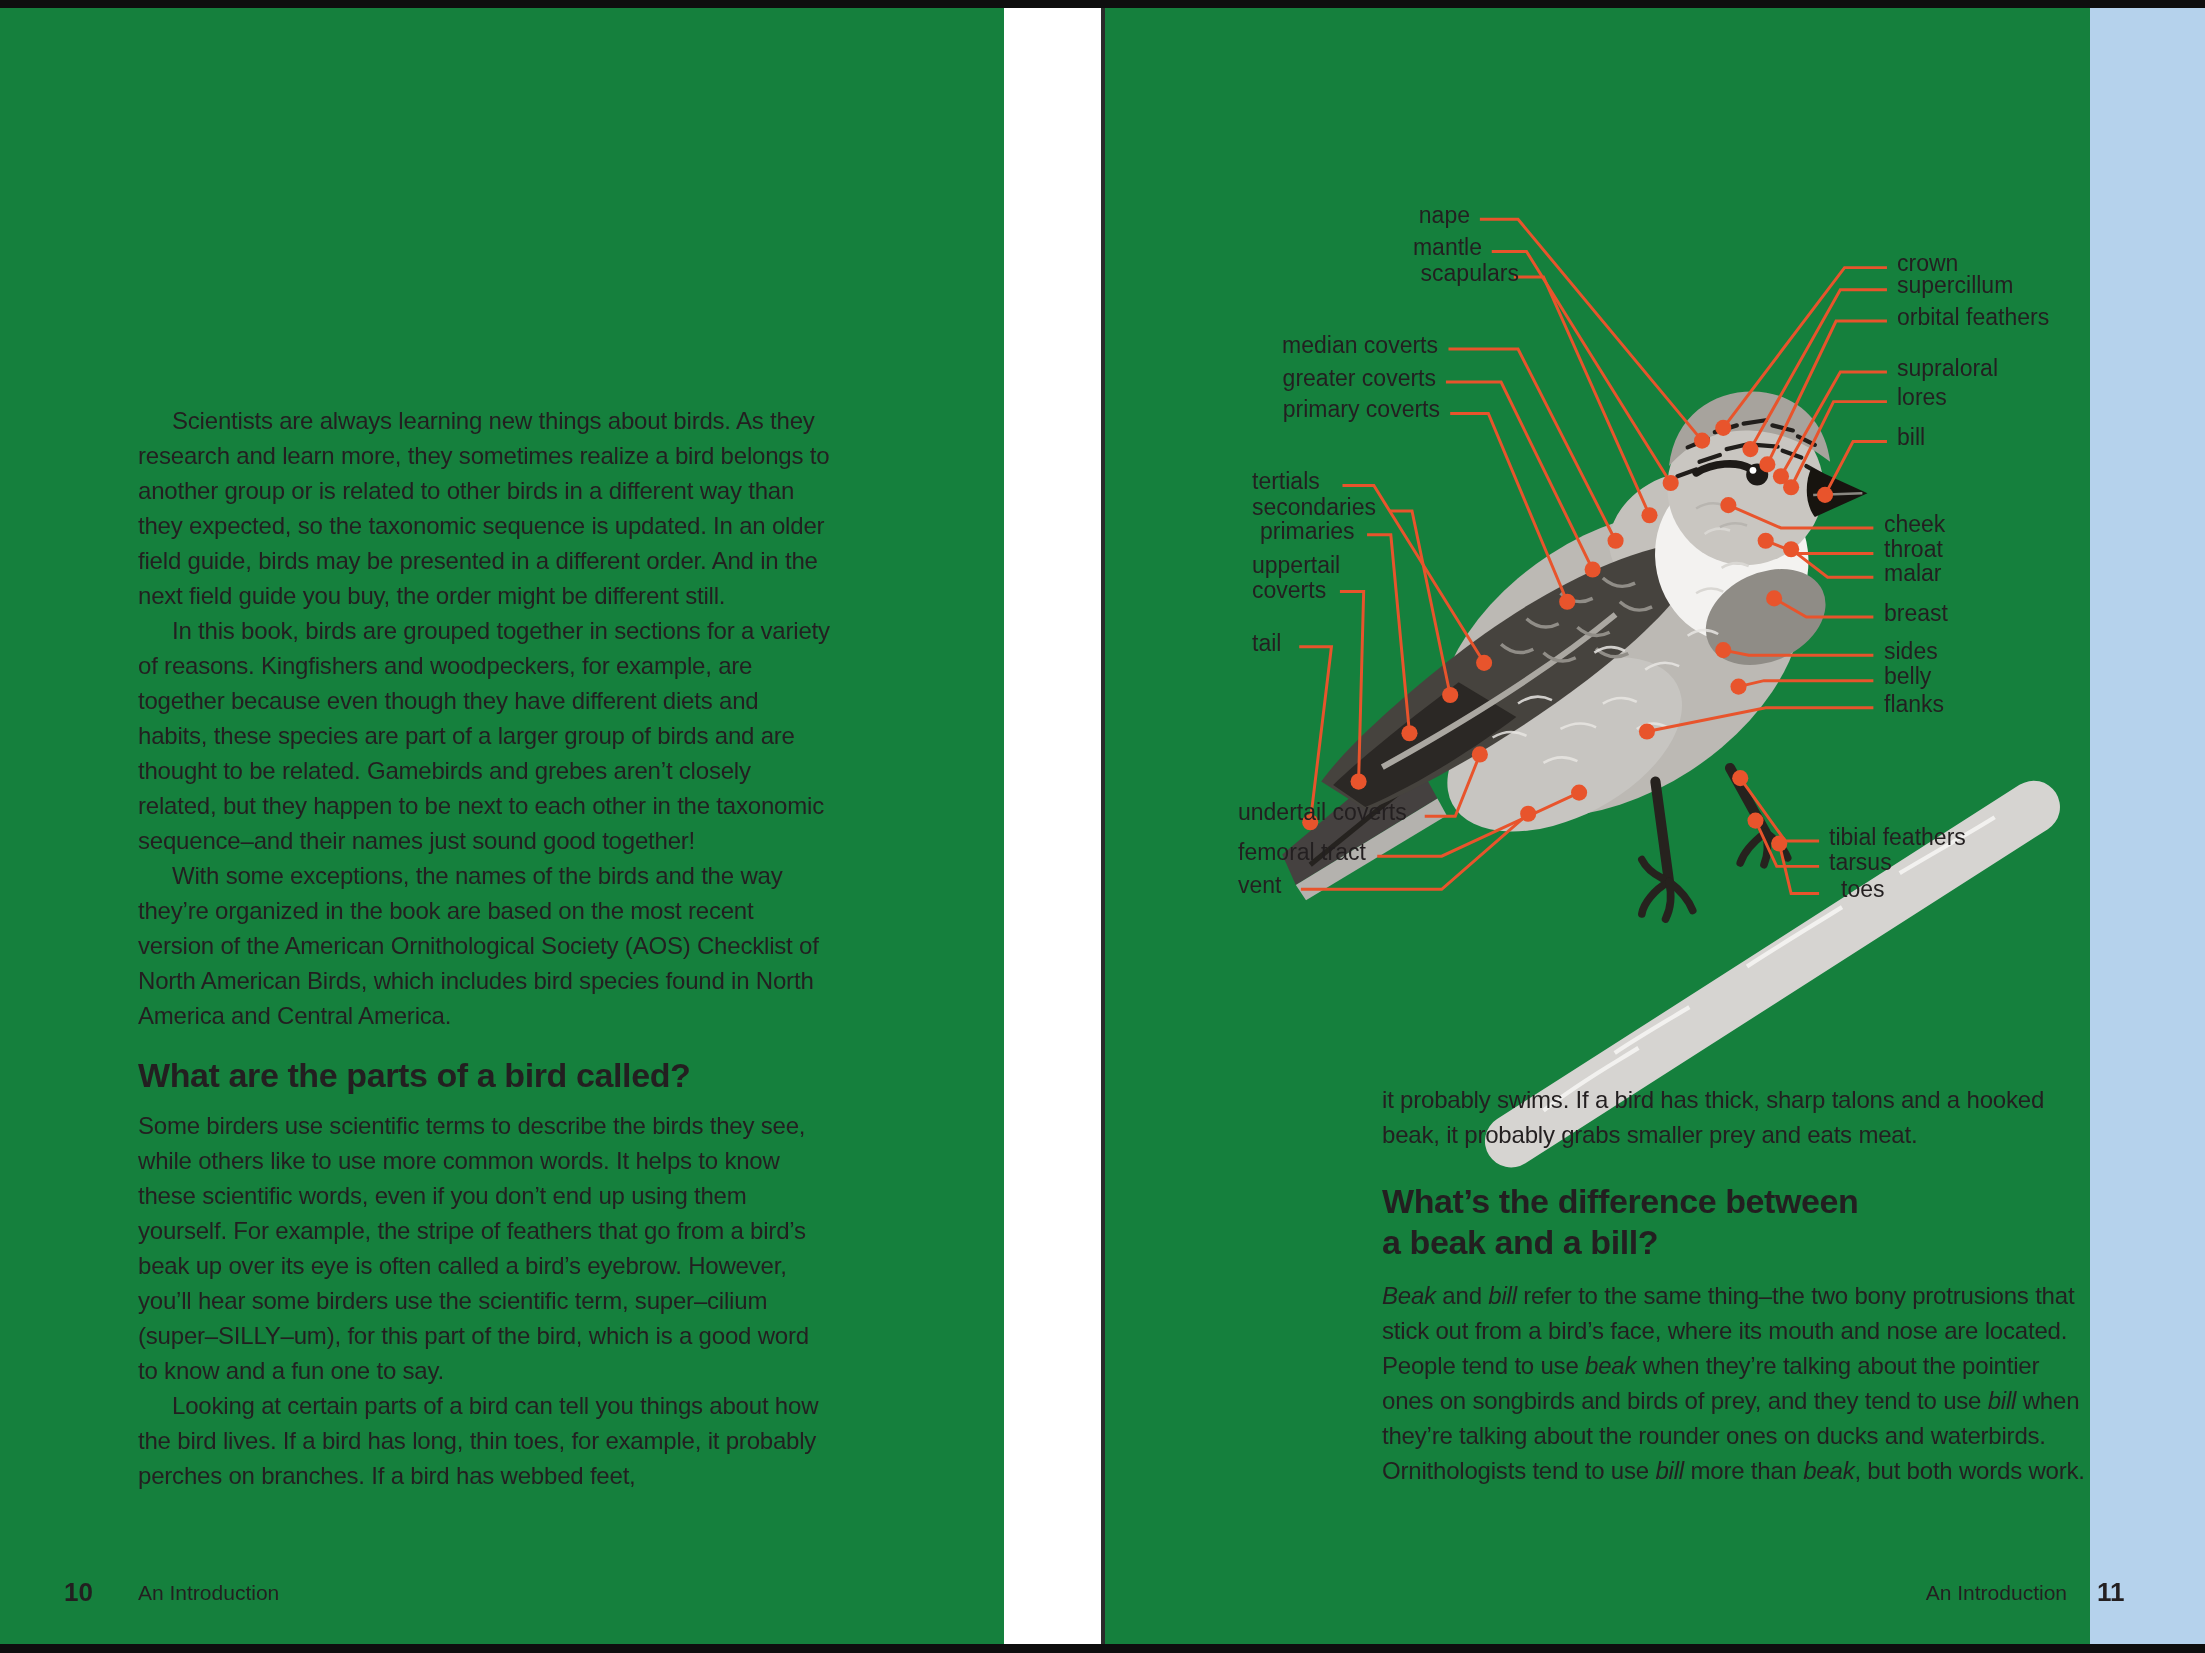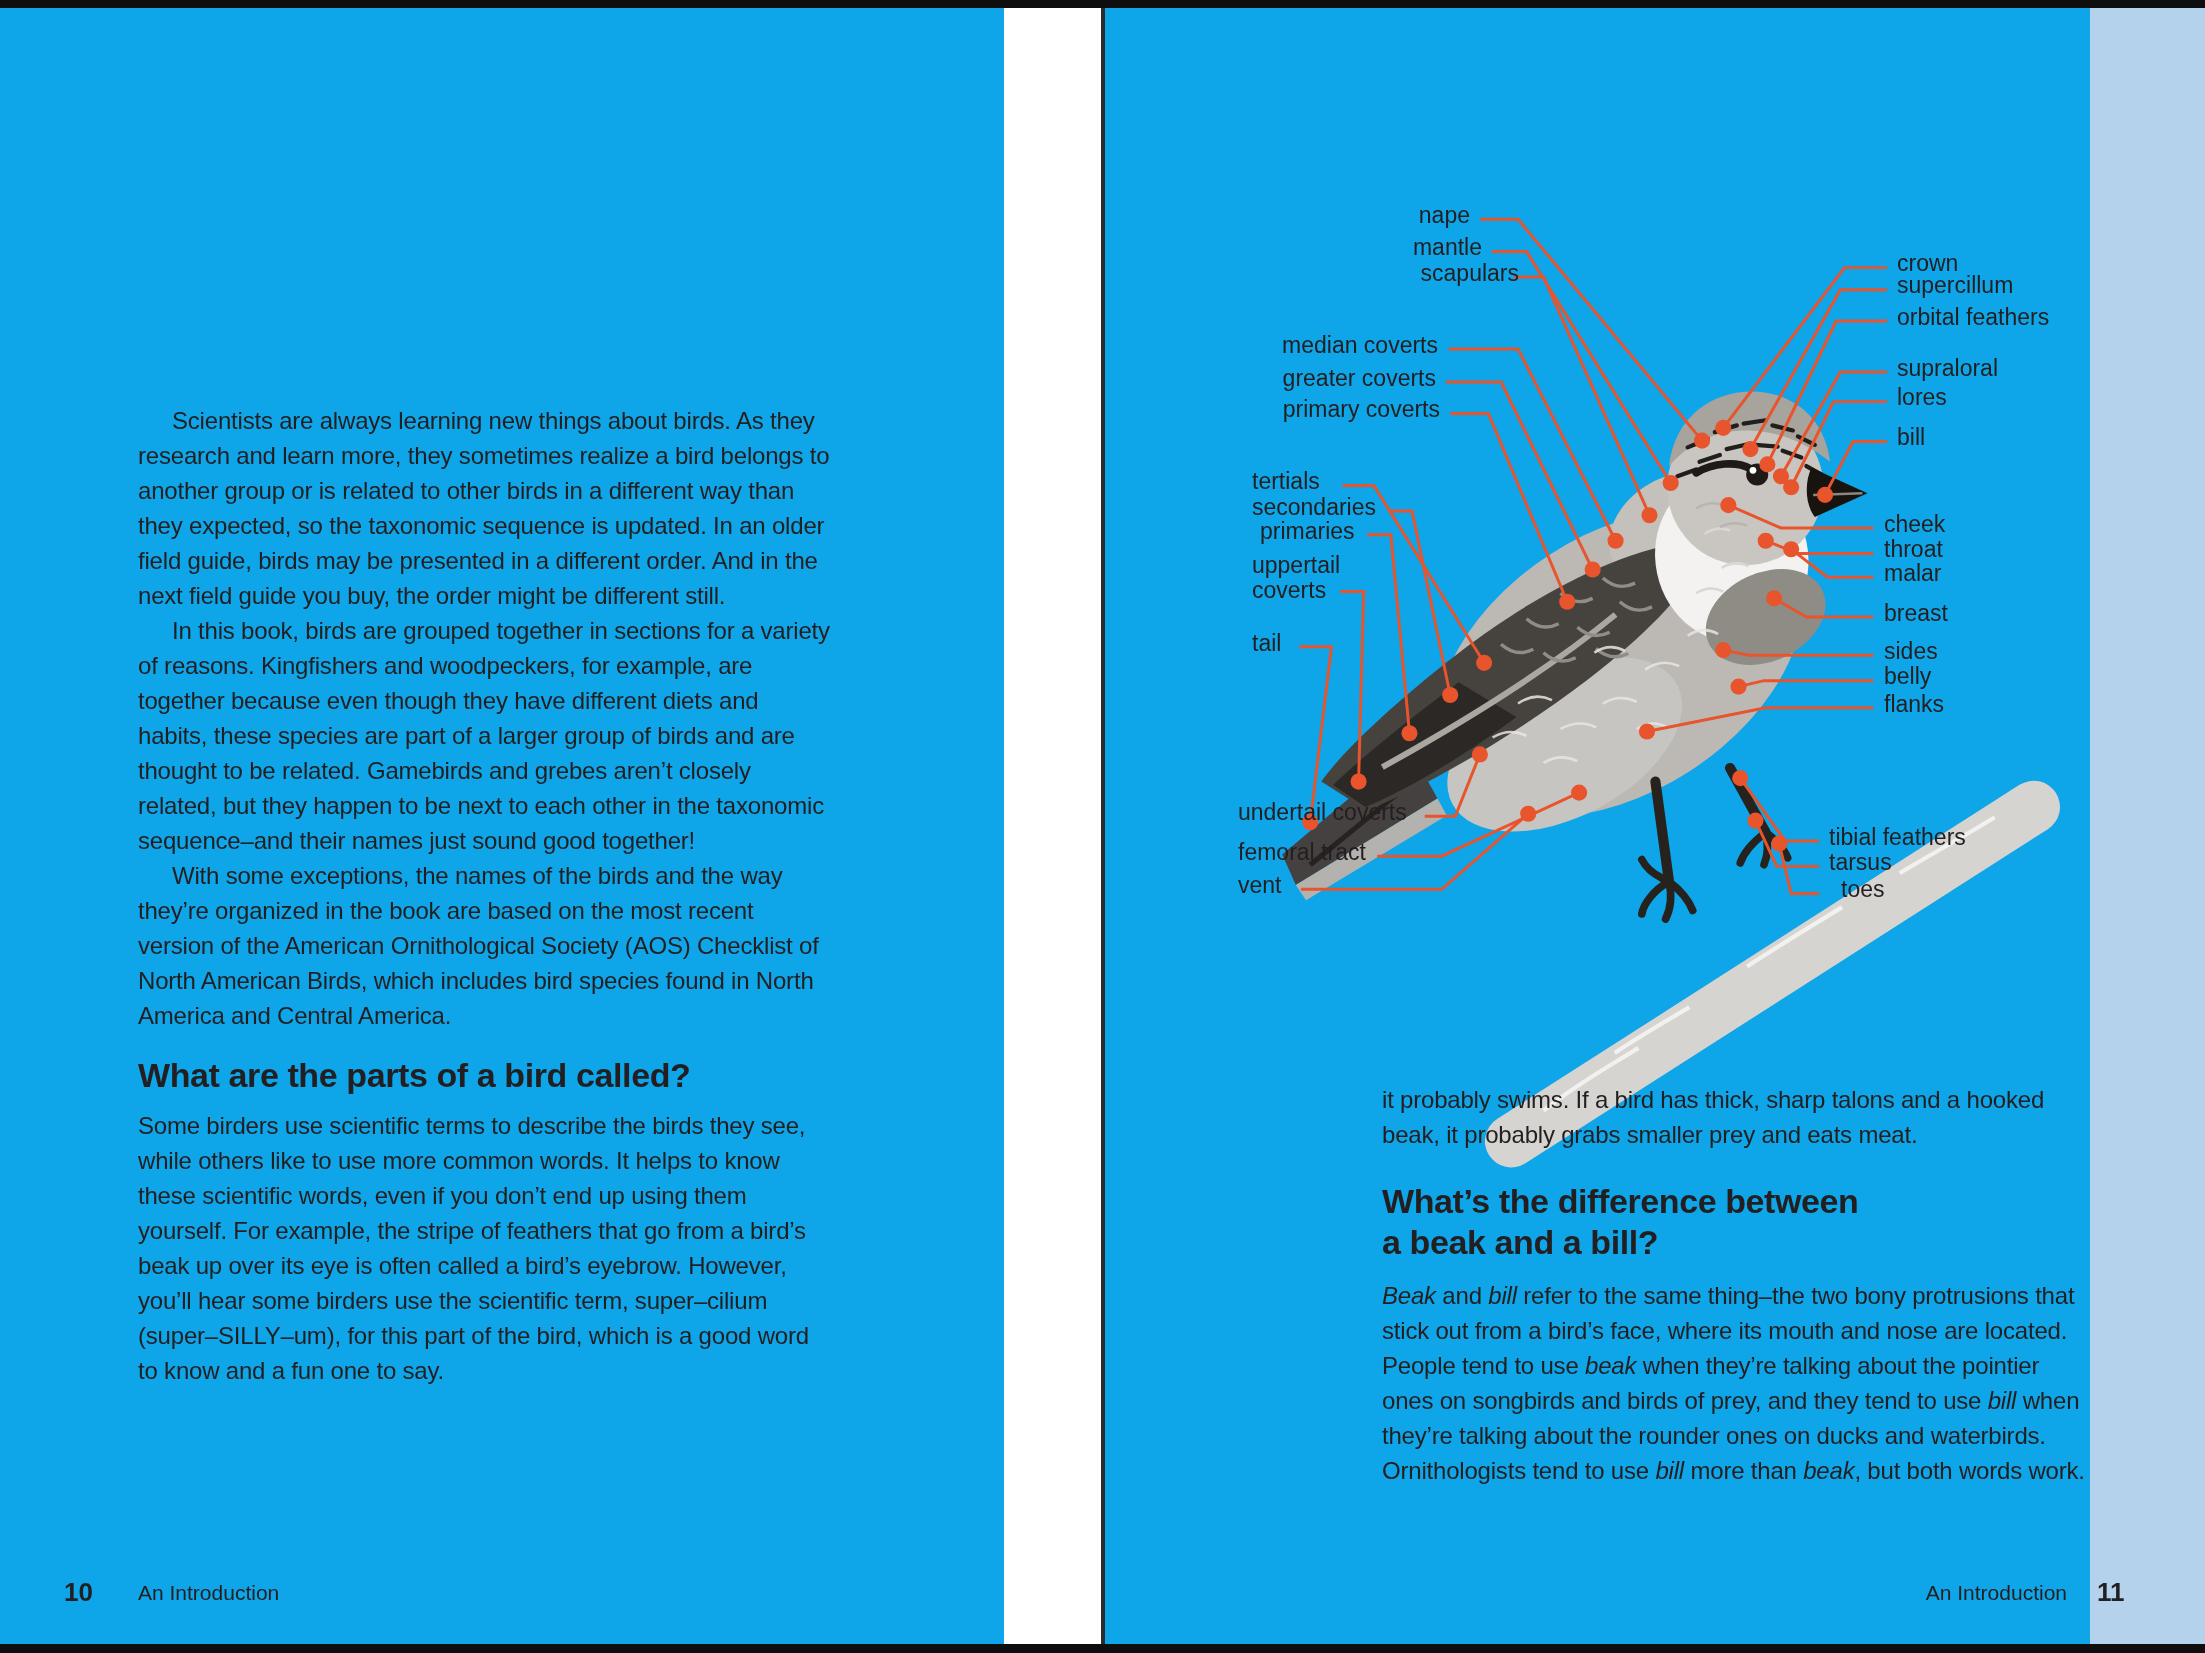--- a/index.html
+++ b/index.html
@@ -1,19 +1,19 @@
 <!DOCTYPE html>
 <html style="font-size:13.6px"><head>
 <meta charset="utf-8">
 <style>
   * { margin:0; padding:0; box-sizing:border-box; }
   html,body { width:2205px; height:1654px; background:#ffffff; font-family:"Liberation Sans", sans-serif; color:#231f20; }
   .book { position:relative; width:2205px; height:1654px; background:#fff; overflow:hidden;
           border-top:8.5px solid #0e0e0e; border-bottom:10.2px solid #0e0e0e; }
-  .page { position:absolute; top:0; bottom:0; background:#0ea5e9; }
+  .page { position:absolute; top:0; bottom:0; background:#15803d; }
   .page-left  { left:0; width:1004px; }
   .divider { position:absolute; top:0; bottom:0; left:1101px; width:4.2px; background:#2b2b2b; }
   .page-right { left:1105px; width:1100px; }
   .blue-strip { position:absolute; top:0; bottom:0; right:0; width:115px; background:#b5d2ec; }
 
   
   .textcol { position:absolute; }
   .textcol p { font-size:24px; line-height:35px; letter-spacing:-0.2px; }
   .textcol p.ind { text-indent:34px; }
   h2.sect { font-size:34px; line-height:41px; font-weight:700; letter-spacing:-0.4px; }
@@ -45,20 +45,21 @@
 
 <div class="book">
 
   <div class="page page-left">
     <div class="textcol left-col">
       <p class="ind">Scientists are always learning new things about birds. As they research and learn more, they sometimes realize a bird belongs to another group or is related to other birds in a different way than they expected, so the taxonomic sequence is updated. In an older field guide, birds may be presented in a different order. And in the next field guide you buy, the order might be different still.</p>
       <p class="ind">In this book, birds are grouped together in sections for a variety of reasons. Kingfishers and woodpeckers, for example, are together because even though they have different diets and habits, these species are part of a larger group of birds and are thought to be related. Gamebirds and grebes aren’t closely related, but they happen to be next to each other in the taxonomic sequence–and their names just sound good together!</p>
       <p class="ind">With some exceptions, the names of the birds and the way they’re organized in the book are based on the most recent version of the American Ornithological Society (AOS) Checklist of North American Birds, which includes bird species found in North America and Central America.</p>
       <h2 class="sect">What are the parts of a bird called?</h2>
       <p>Some birders use scientific terms to describe the birds they see, while others like to use more common words. It helps to know these scientific words, even if you don’t end up using them yourself. For example, the stripe of feathers that go from a bird’s beak up over its eye is often called a bird’s eyebrow. However, you’ll hear some birders use the scientific term, super–cilium (super–SILLY–um), for this part of the bird, which is a good word to know and a fun one to say.</p>
+      <p class="ind">Looking at certain parts of a bird can tell you things about how the bird lives. If a bird has long, thin toes, for example, it probably perches on branches. If a bird has webbed feet,</p>
     </div>
     <div class="footer-num pl-num">10</div>
     <div class="footer-txt pl-txt">An Introduction</div>
   </div>
 
   <div class="divider"></div>
 
   <div class="page page-right">
     <div class="blue-strip"></div>
 

